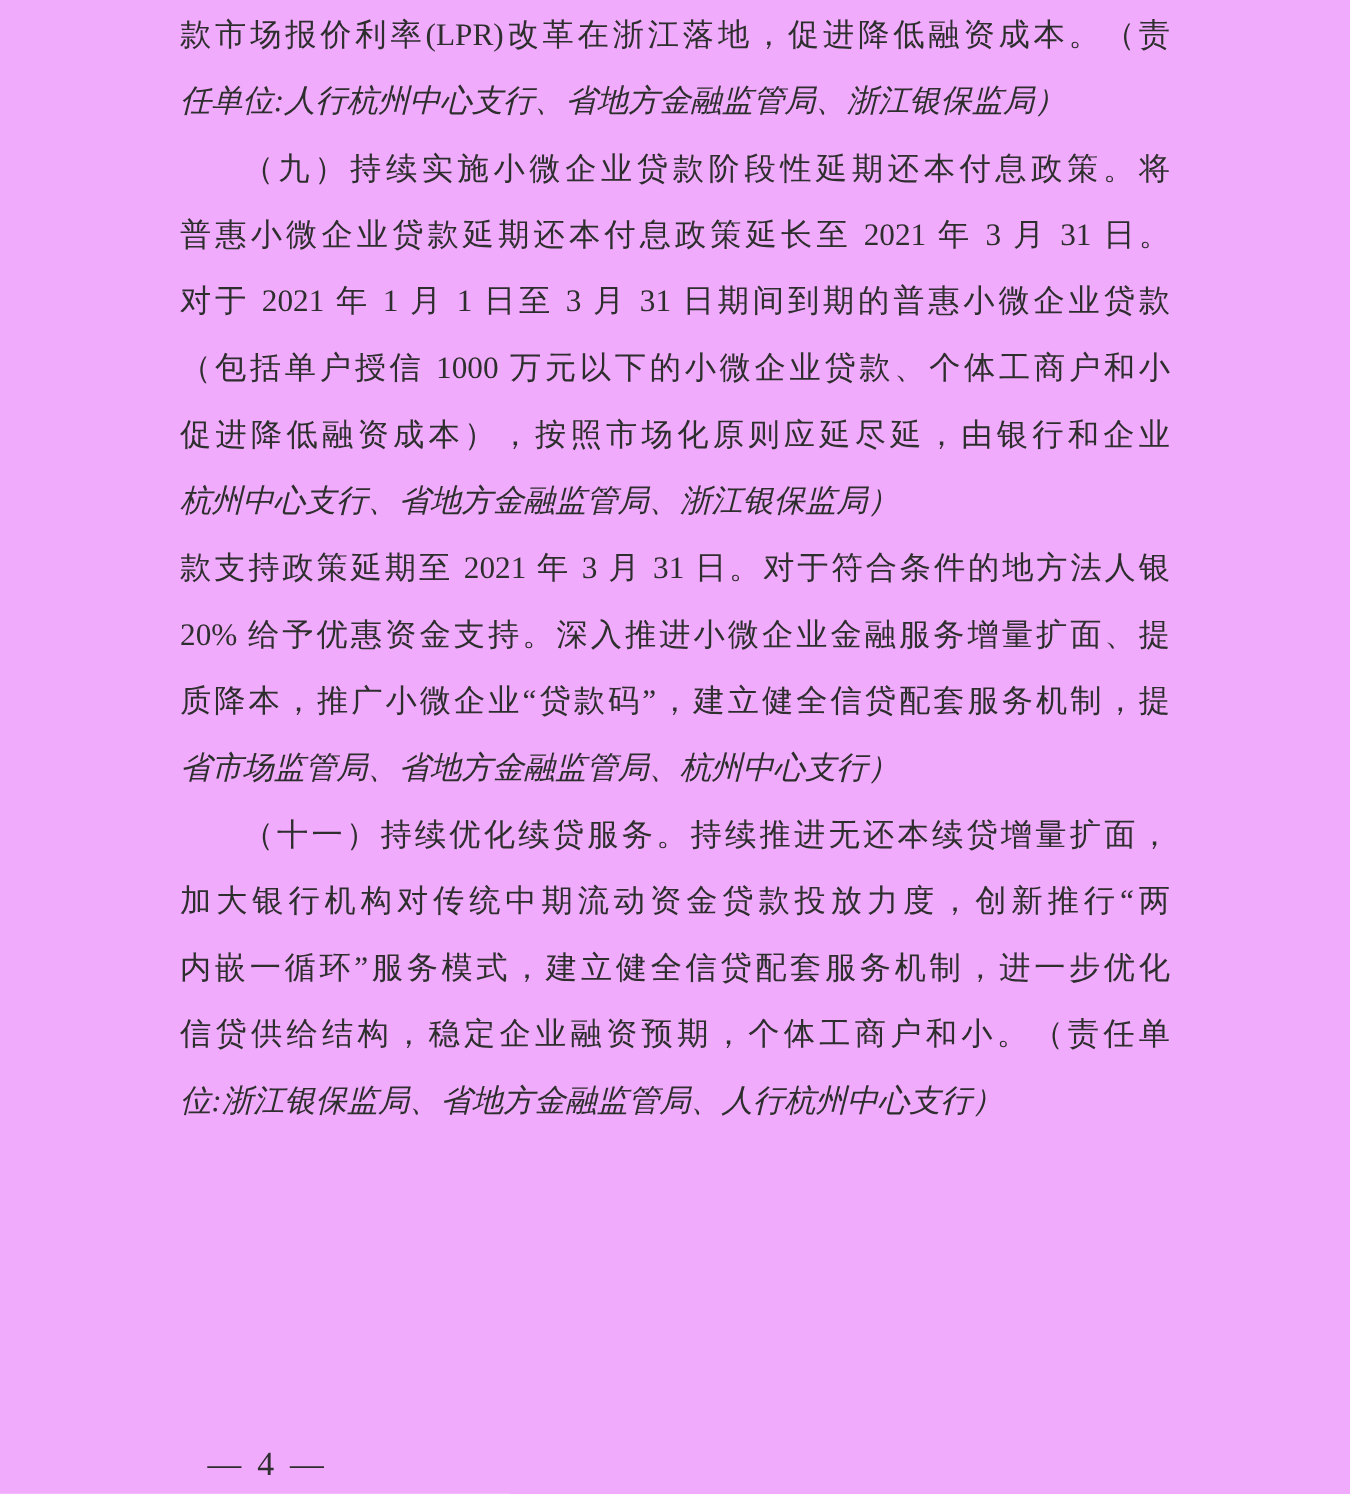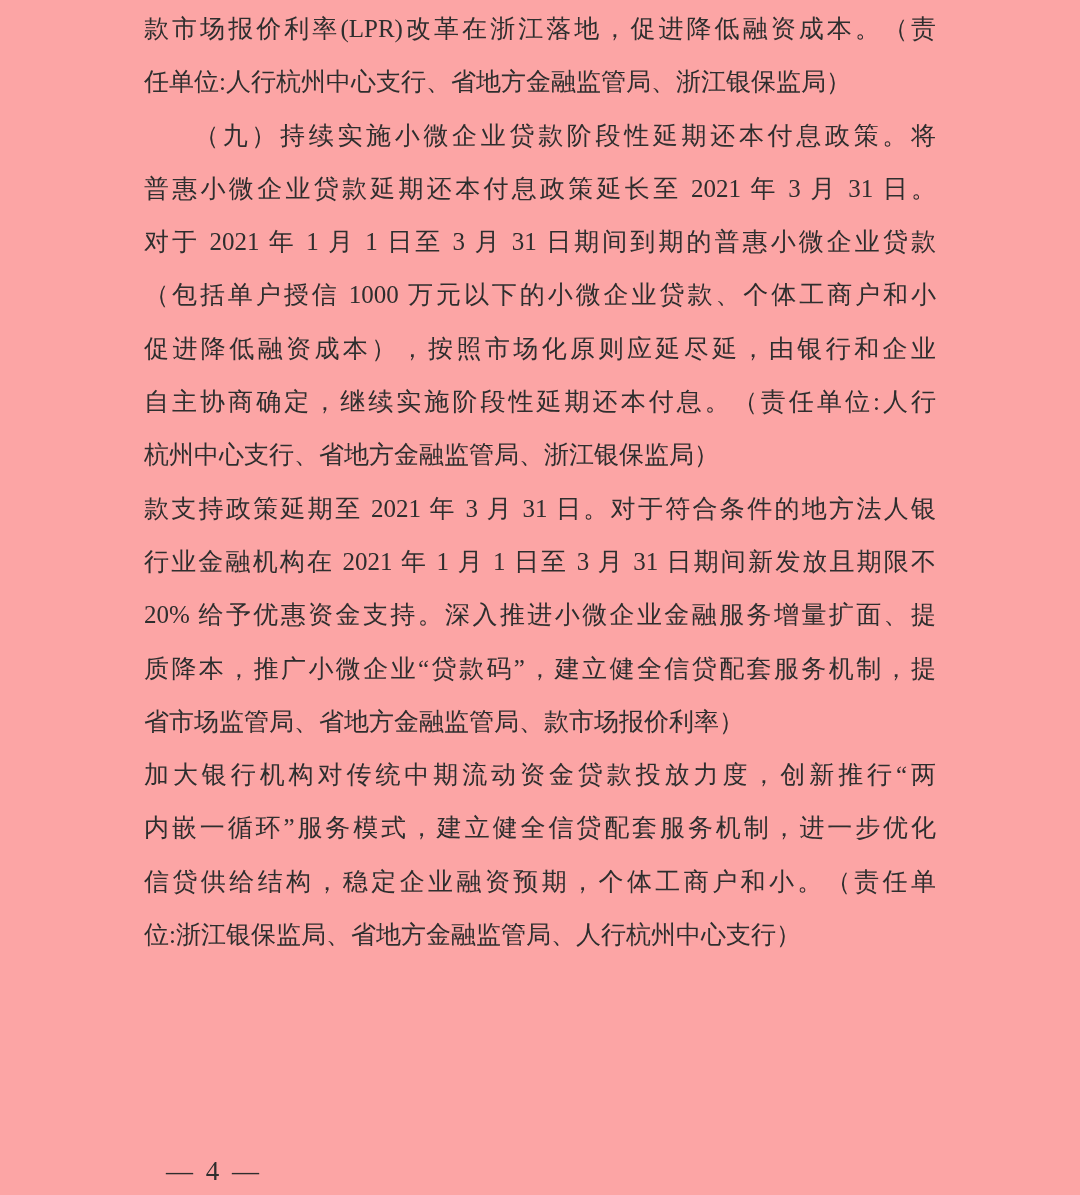--- a/index.html
+++ b/index.html
@@ -11,21 +11,21 @@
     height: 1195px;
     background: #ffffff;
     position: relative;
     overflow: hidden;
     font-family: "Liberation Serif", "DejaVu Serif", serif;
     color: #2e2e2e;
   }
   .page {
     position: absolute;
     inset: 0;
-    background: #fca5a5;
+    background: #f0abfc;
   }
   .text-block {
     position: absolute;
     left: 144px;
     top: 2px;
     width: 792px;
   }
   .line {
     font-size: 25px;
     height: 53.3px;
@@ -33,20 +33,21 @@
     text-align: justify;
     text-align-last: justify;
     overflow: hidden;
   }
   .line.indent {
     text-indent: 50px;
   }
   .line.short {
     text-align: right;
     text-align-last: left;
+    font-style: italic;
   }
   .page-footer {
     position: absolute;
     left: 166px;
     top: 1153px;
     font-size: 27px;
     line-height: 36px;
     letter-spacing: 3px;
     color: #2e2e2e;
   }
@@ -57,27 +58,26 @@
 <div class="page">
 
   <div class="text-block">
     <div class="line">款市场报价利率(LPR)改革在浙江落地，促进降低融资成本。（责</div>
     <div class="line short">任单位:人行杭州中心支行、省地方金融监管局、浙江银保监局）</div>
     <div class="line indent">（九）持续实施小微企业贷款阶段性延期还本付息政策。将</div>
     <div class="line">普惠小微企业贷款延期还本付息政策延长至 2021 年 3 月 31 日。</div>
     <div class="line">对于 2021 年 1 月 1 日至 3 月 31 日期间到期的普惠小微企业贷款</div>
     <div class="line">（包括单户授信 1000 万元以下的小微企业贷款、个体工商户和小</div>
     <div class="line">促进降低融资成本），按照市场化原则应延尽延，由银行和企业</div>
-    <div class="line">自主协商确定，继续实施阶段性延期还本付息。（责任单位:人行</div>
     <div class="line short">杭州中心支行、省地方金融监管局、浙江银保监局）</div>
     <div class="line">款支持政策延期至 2021 年 3 月 31 日。对于符合条件的地方法人银</div>
-    <div class="line">行业金融机构在 2021 年 1 月 1 日至 3 月 31 日期间新发放且期限不</div>
     <div class="line">20% 给予优惠资金支持。深入推进小微企业金融服务增量扩面、提</div>
     <div class="line">质降本，推广小微企业“贷款码”，建立健全信贷配套服务机制，提</div>
-    <div class="line short">省市场监管局、省地方金融监管局、款市场报价利率）</div>
+    <div class="line short">省市场监管局、省地方金融监管局、杭州中心支行）</div>
+    <div class="line indent">（十一）持续优化续贷服务。持续推进无还本续贷增量扩面，</div>
     <div class="line">加大银行机构对传统中期流动资金贷款投放力度，创新推行“两</div>
     <div class="line">内嵌一循环”服务模式，建立健全信贷配套服务机制，进一步优化</div>
     <div class="line">信贷供给结构，稳定企业融资预期，个体工商户和小。（责任单</div>
     <div class="line short">位:浙江银保监局、省地方金融监管局、人行杭州中心支行）</div>
   </div>
 
   <div class="page-footer">— 4 —</div>
 
 </div>
 

